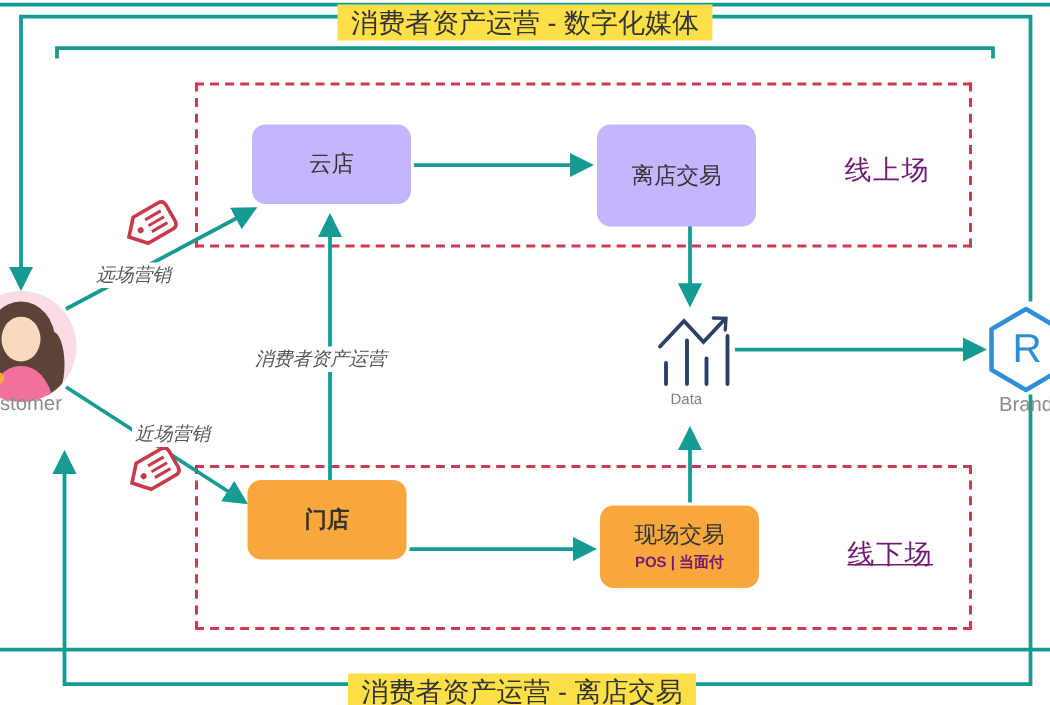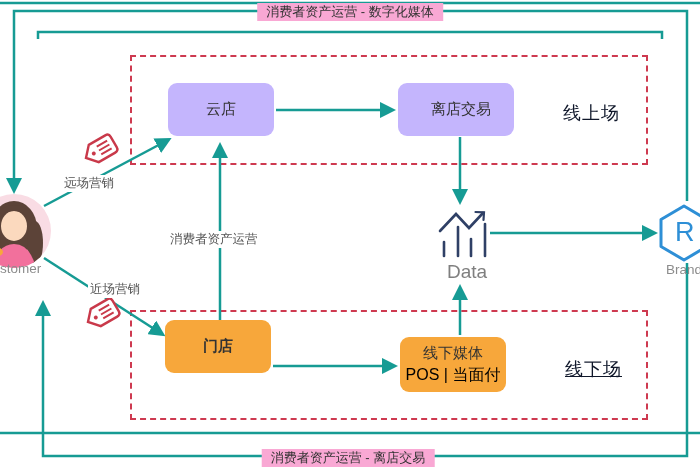--- a/index.html
+++ b/index.html
@@ -1,31 +1,31 @@
 <!DOCTYPE html>
 <html><head>
 <meta charset="utf-8">
 <style>
   html,body{margin:0;padding:0;}
   body{width:700px;height:470px;position:relative;overflow:hidden;background:#ffffff;
        font-family:"Liberation Sans","DejaVu Sans",sans-serif;}
   svg.layer{position:absolute;left:0;top:0;z-index:2;}
   .zone{position:absolute;border:2px dashed #CE3A50;z-index:1;background:transparent;}
-  .zone-label{position:absolute;z-index:4;font-size:18px;color:#0f172a;letter-spacing:1px;}
+  .zone-label{position:absolute;z-index:4;font-size:18px;color:#701a75;letter-spacing:1px;}
   .node{position:absolute;z-index:3;border-radius:9px;display:flex;flex-direction:column;
         align-items:center;justify-content:center;font-size:15px;color:#333;}
   .node.pink{background:#c4b5fd;}
   .node.orange{background:#F7A73B;}
-  .node .sub{font-size:16px;color:#000000;margin-top:2px;}
-  .frame-label{position:absolute;z-index:4;background:#f9a8d4;padding:0 9px;font-size:13px;
+  .node .sub{font-size:10px;color:#701a75;margin-top:2px;font-weight:bold;}
+  .frame-label{position:absolute;z-index:4;background:#fde047;padding:0 9px;font-size:18px;
                color:#333;white-space:nowrap;transform:translateX(-50%);}
   .edge-label{position:absolute;z-index:4;font-size:12.5px;color:#555;background:#ffffff;
-              padding:0 2px;white-space:nowrap;}
+              padding:0 2px;white-space:nowrap;font-style:italic;}
   .actor-label{position:absolute;z-index:4;font-size:13.5px;color:#8C8C8C;text-align:center;}
-  .data-label{position:absolute;z-index:4;font-size:19px;color:#7F7F7F;}
+  .data-label{position:absolute;z-index:4;font-size:10px;color:#7F7F7F;}
   .brand-letter{position:absolute;z-index:4;font-size:27px;color:#2E8FD6;font-weight:400;}
 </style>
 </head>
 <body>
 
 <svg class="layer" width="700" height="470" viewBox="0 0 700 470">
   <defs>
     <marker id="arr" viewBox="0 0 10 10" refX="7.5" refY="5" markerWidth="6.5" markerHeight="6.5" orient="auto-start-reverse">
       <path d="M0,0 L10,5 L0,10 z" fill="#169B94"></path>
     </marker>
@@ -95,28 +95,28 @@
 
 <div class="zone-label" style="left:563px;top:101px;">线上场</div>
 <div class="zone-label" style="left:565px;top:357px;text-decoration:underline;">线下场</div>
 
 <div class="frame-label" style="left:350px;top:3px;">消费者资产运营 - 数字化媒体</div>
 <div class="frame-label" style="left:348px;top:449px;">消费者资产运营 - 离店交易</div>
 
 <div class="node pink" style="left:168px;top:83px;width:106px;height:53px;">
   <span>云店</span>
 </div>
-<div class="node pink" style="left:398px;top:83px;width:106px;height:53px;padding-left:10px;">
+<div class="node pink" style="left:398px;top:83px;width:106px;height:68px;">
   <span>离店交易</span>
 </div>
 <div class="node orange" style="left:165px;top:320px;width:106px;height:53px;font-weight:bold;">
   <span>门店</span>
 </div>
 <div class="node orange" style="left:400px;top:337px;width:106px;height:55px;">
-  <span>线下媒体</span>
+  <span>现场交易</span>
   <span class="sub">POS | 当面付</span>
 </div>
 
 <div class="edge-label" style="left:62px;top:175px;">远场营销</div>
 <div class="edge-label" style="left:64px;top:281px;margin-left:24px;">近场营销</div>
 <div class="edge-label" style="left:168px;top:231px;z-index:4;">消费者资产运营</div>
 
 <div class="actor-label" style="left:-28px;top:261px;width:80px;">Customer</div>
 <div class="actor-label" style="left:659px;top:262px;width:50px;">Brand</div>
 <div class="brand-letter" style="left:675px;top:217px;">R</div>

